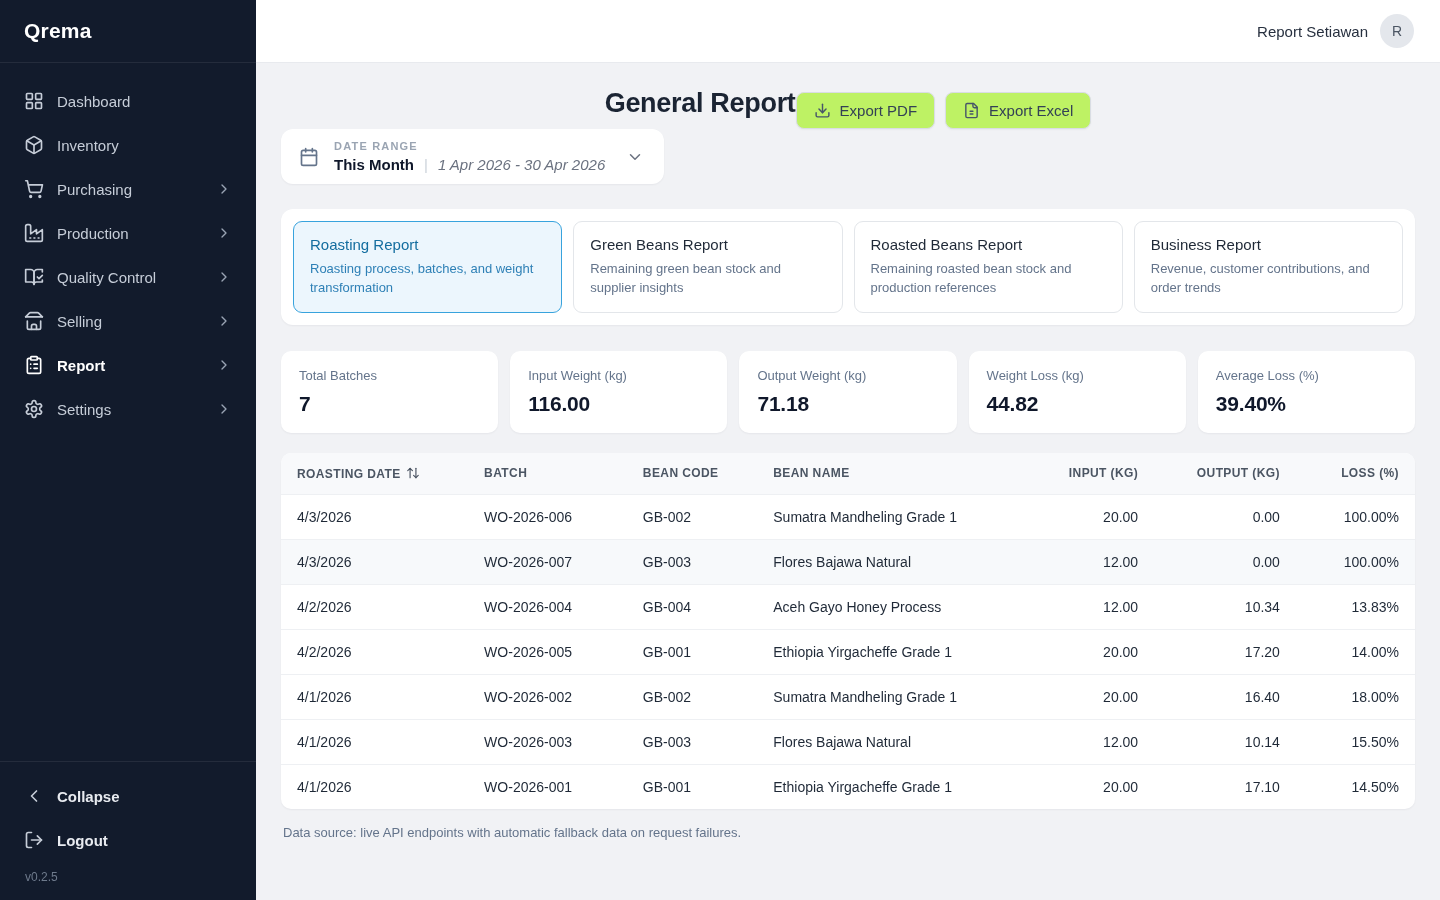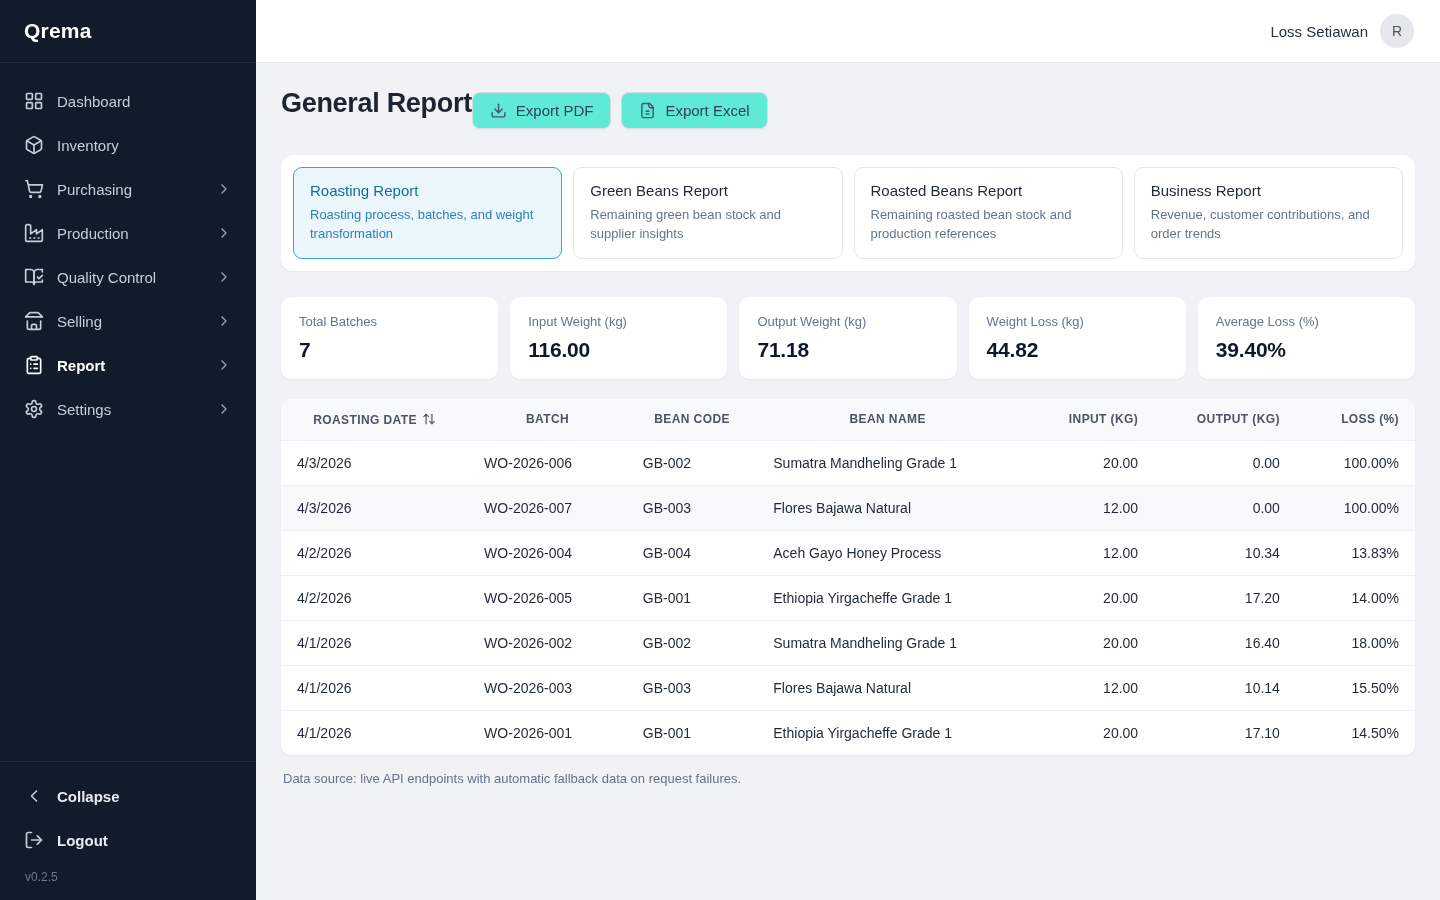--- a/index.html
+++ b/index.html
@@ -25,25 +25,25 @@
   .topbar { height:63px; background:#ffffff; border-bottom:1px solid #e8eaee; display:flex; align-items:center;
             justify-content:flex-end; padding:0 26px; gap:12px; }
   .user { display:flex; align-items:center; gap:12px; cursor:pointer; }
   .user-name { font-size:15px; color:#27303f; }
   .avatar { width:34px; height:34px; border-radius:50%; background:#e4e7ec; color:#4b5563; font-size:14px;
             display:flex; align-items:center; justify-content:center; }
 
   .content { flex:1; padding:25px 25px 0; overflow:hidden; }
 
   
-  .page-head { display:flex; justify-content:flex-start; align-items:flex-start; margin-bottom:26px; }
+  .page-head { display:flex; justify-content:center; align-items:flex-start; }
   .page-title { font-size:27px; font-weight:700; color:#1b2433; letter-spacing:-.3px; }
   .page-subtitle { font-size:15px; color:#64748b; margin-top:8px; }
   .head-actions { display:flex; gap:10px; padding-top:4px; }
-  .btn { display:flex; align-items:center; gap:9px; background:#5eead4; border:1px solid #d9dde3; border-radius:8px;
+  .btn { display:flex; align-items:center; gap:9px; background:#bef264; border:1px solid #d9dde3; border-radius:8px;
          padding:9px 17px; font-size:15px; color:#334155; font-weight:500; cursor:pointer; box-shadow:0 1px 2px rgba(16,24,40,.04); }
   .btn .ic { width:17px; height:17px; color:#475569; }
 
   
   .date-card { display:inline-flex; align-items:center; background:#ffffff; border-radius:12px; padding:11px 20px 11px 18px;
                gap:15px; box-shadow:0 1px 2px rgba(16,24,40,.05); margin-bottom:25px; cursor:pointer; }
   .date-card .cal { width:20px; height:20px; color:#64748b; }
   .date-label { font-size:11px; font-weight:700; letter-spacing:1.2px; color:#9aa4b2; margin-bottom:4px; }
   .date-line { display:flex; align-items:center; gap:10px; }
   .date-preset { font-size:15px; font-weight:700; color:#0f172a; }
@@ -63,21 +63,21 @@
 
   
   .stats { display:flex; gap:12px; margin-bottom:20px;margin-top:14px; }
   .stat-card { flex:1; background:#ffffff; border-radius:10px; padding:17px 18px; box-shadow:0 1px 2px rgba(16,24,40,.05); }
   .stat-label { font-size:13px; color:#64748b; margin-bottom:9px; }
   .stat-value { font-size:21px; font-weight:700; color:#10182b; letter-spacing:-.2px; }
 
   
   .table-card { background:#ffffff; border-radius:10px; box-shadow:0 1px 2px rgba(16,24,40,.05); overflow:hidden; }
   table { width:100%; border-collapse:collapse; font-size:14px; }
-  thead th { background:#f8f9fb; text-align:center; padding:13px 16px; font-size:12px; font-weight:700;
+  thead th { background:#f8f9fb; text-align:left; padding:13px 16px; font-size:12px; font-weight:700;
              letter-spacing:.4px; color:#4b5563; white-space:nowrap; }
   thead th .sort { width:14px; height:14px; vertical-align:-2px; margin-left:5px; color:#4b5563; }
   tbody td { padding:14px 16px; color:#1f2937; border-top:1px solid #eef0f3; white-space:nowrap; }
   tbody tr:nth-child(2) { background:#f7f9fb; }
   th.num, td.num { text-align:right; }
   th:nth-child(1), td:nth-child(1) { width:16.5%; }
   th:nth-child(2), td:nth-child(2) { width:14%; }
   th:nth-child(3), td:nth-child(3) { width:11.5%; }
   th:nth-child(4), td:nth-child(4) { width:23%; }
   th:nth-child(5), td:nth-child(5) { width:12%; }
@@ -200,21 +200,21 @@
           </svg>
         <span style="font-weight:600;color:#e8ebf0;">Logout</span>
       </div>
       <div class="version">v0.2.5</div>
     </div>
   </aside>
 
   <div class="main">
     <header class="topbar">
       <div class="user">
-        <span class="user-name">Loss Setiawan</span>
+        <span class="user-name">Report Setiawan</span>
         <div class="avatar">R</div>
       </div>
     </header>
 
     <main class="content">
 
       <div class="page-head">
         <div>
           <h1 class="page-title">General Report</h1>
         </div>
@@ -232,20 +232,39 @@
                 <path d="M15 2H6a2 2 0 0 0-2 2v16a2 2 0 0 0 2 2h12a2 2 0 0 0 2-2V7Z"></path>
                 <path d="M14 2v4a2 2 0 0 0 2 2h4"></path>
                 <path d="M10 13h4"></path>
                 <path d="M10 17h4"></path>
               </svg>
             <span>Export Excel</span>
           </button>
         </div>
       </div>
 
+      <div class="date-card">
+        <svg class="ic cal" viewBox="0 0 24 24" fill="none" stroke="currentColor" stroke-width="2" stroke-linecap="round" stroke-linejoin="round">
+            <path d="M8 2v4"></path>
+            <path d="M16 2v4"></path>
+            <rect width="18" height="18" x="3" y="4" rx="2"></rect>
+            <path d="M3 10h18"></path>
+          </svg>
+        <div>
+          <div class="date-label">DATE RANGE</div>
+          <div class="date-line">
+            <span class="date-preset">This Month</span>
+            <span class="date-sep">|</span>
+            <span class="date-range">1 Apr 2026 - 30 Apr 2026</span>
+          </div>
+        </div>
+        <svg class="ic chev-down" viewBox="0 0 24 24" fill="none" stroke="currentColor" stroke-width="2" stroke-linecap="round" stroke-linejoin="round">
+            <path d="m6 9 6 6 6-6"></path>
+          </svg>
+      </div>
 
       <div class="tabs-card">
           <div class="tab active">
             <div class="tab-title">Roasting Report</div>
             <div class="tab-desc">Roasting process, batches, and weight transformation</div>
           </div>
           <div class="tab">
             <div class="tab-title">Green Beans Report</div>
             <div class="tab-desc">Remaining green bean stock and supplier insights</div>
           </div>

